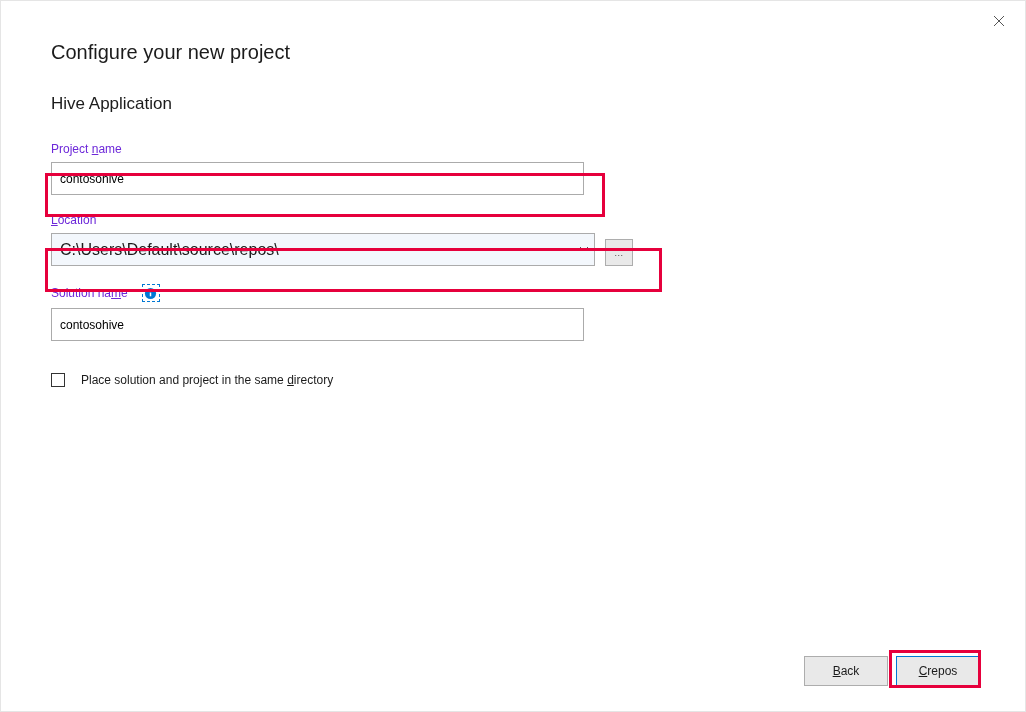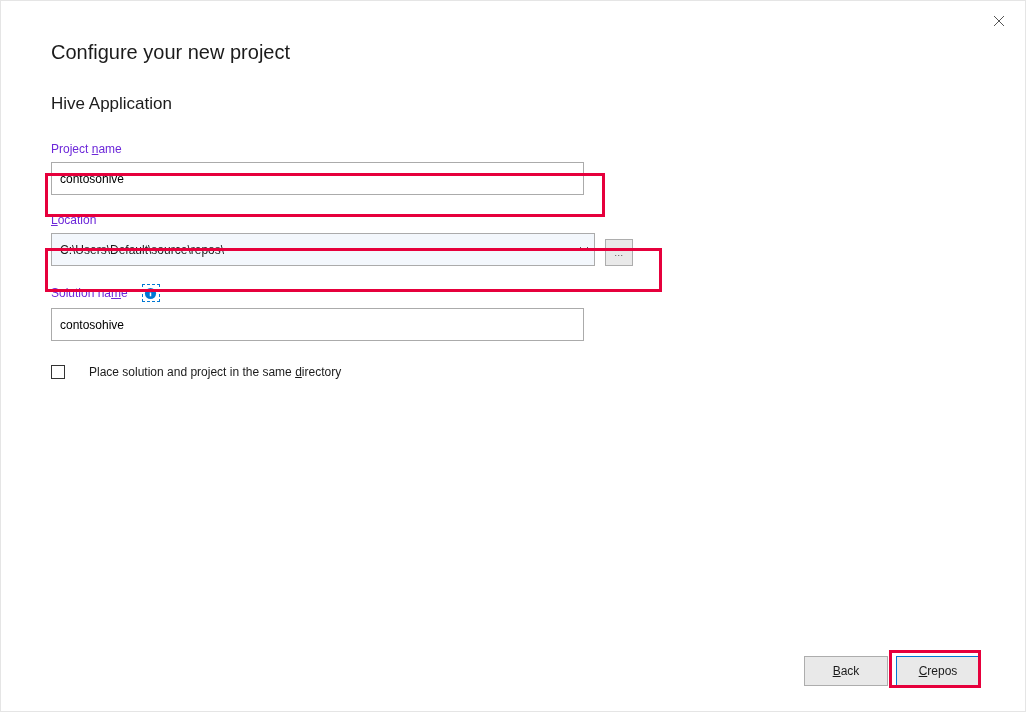--- a/index.html
+++ b/index.html
@@ -67,21 +67,21 @@
     width: 533px;
   }
   .combo-wrap {
     height: 33px;
     border: 1px solid #ababab;
     background: #f3f7fc;
     width: 544px;
     display: flex;
     align-items: center;
     padding: 0 2px 0 8px;
-    font-size: 12px;
+    font-size: 16px;
   }
   .combo-text { flex: 1; }
   .combo-arrow {
     width: 16px;
     display: flex;
     align-items: center;
     justify-content: center;
     color: #555;
   }
   .browse-btn {
@@ -121,22 +121,22 @@
     width: 18px;
     height: 18px;
     border: 1px dashed #0078d4;
     display: flex;
     align-items: center;
     justify-content: center;
   }
   .checkbox-row {
     display: flex;
     align-items: center;
-    gap: 24px;
-    margin-top: 24px;
+    gap: 16px;
+    margin-top: 32px;
   }
   .checkbox-box {
     width: 14px;
     height: 14px;
     border: 1px solid #333;
     background: #fff;
   }
   .footer {
     position: absolute;
     bottom: 25px;

